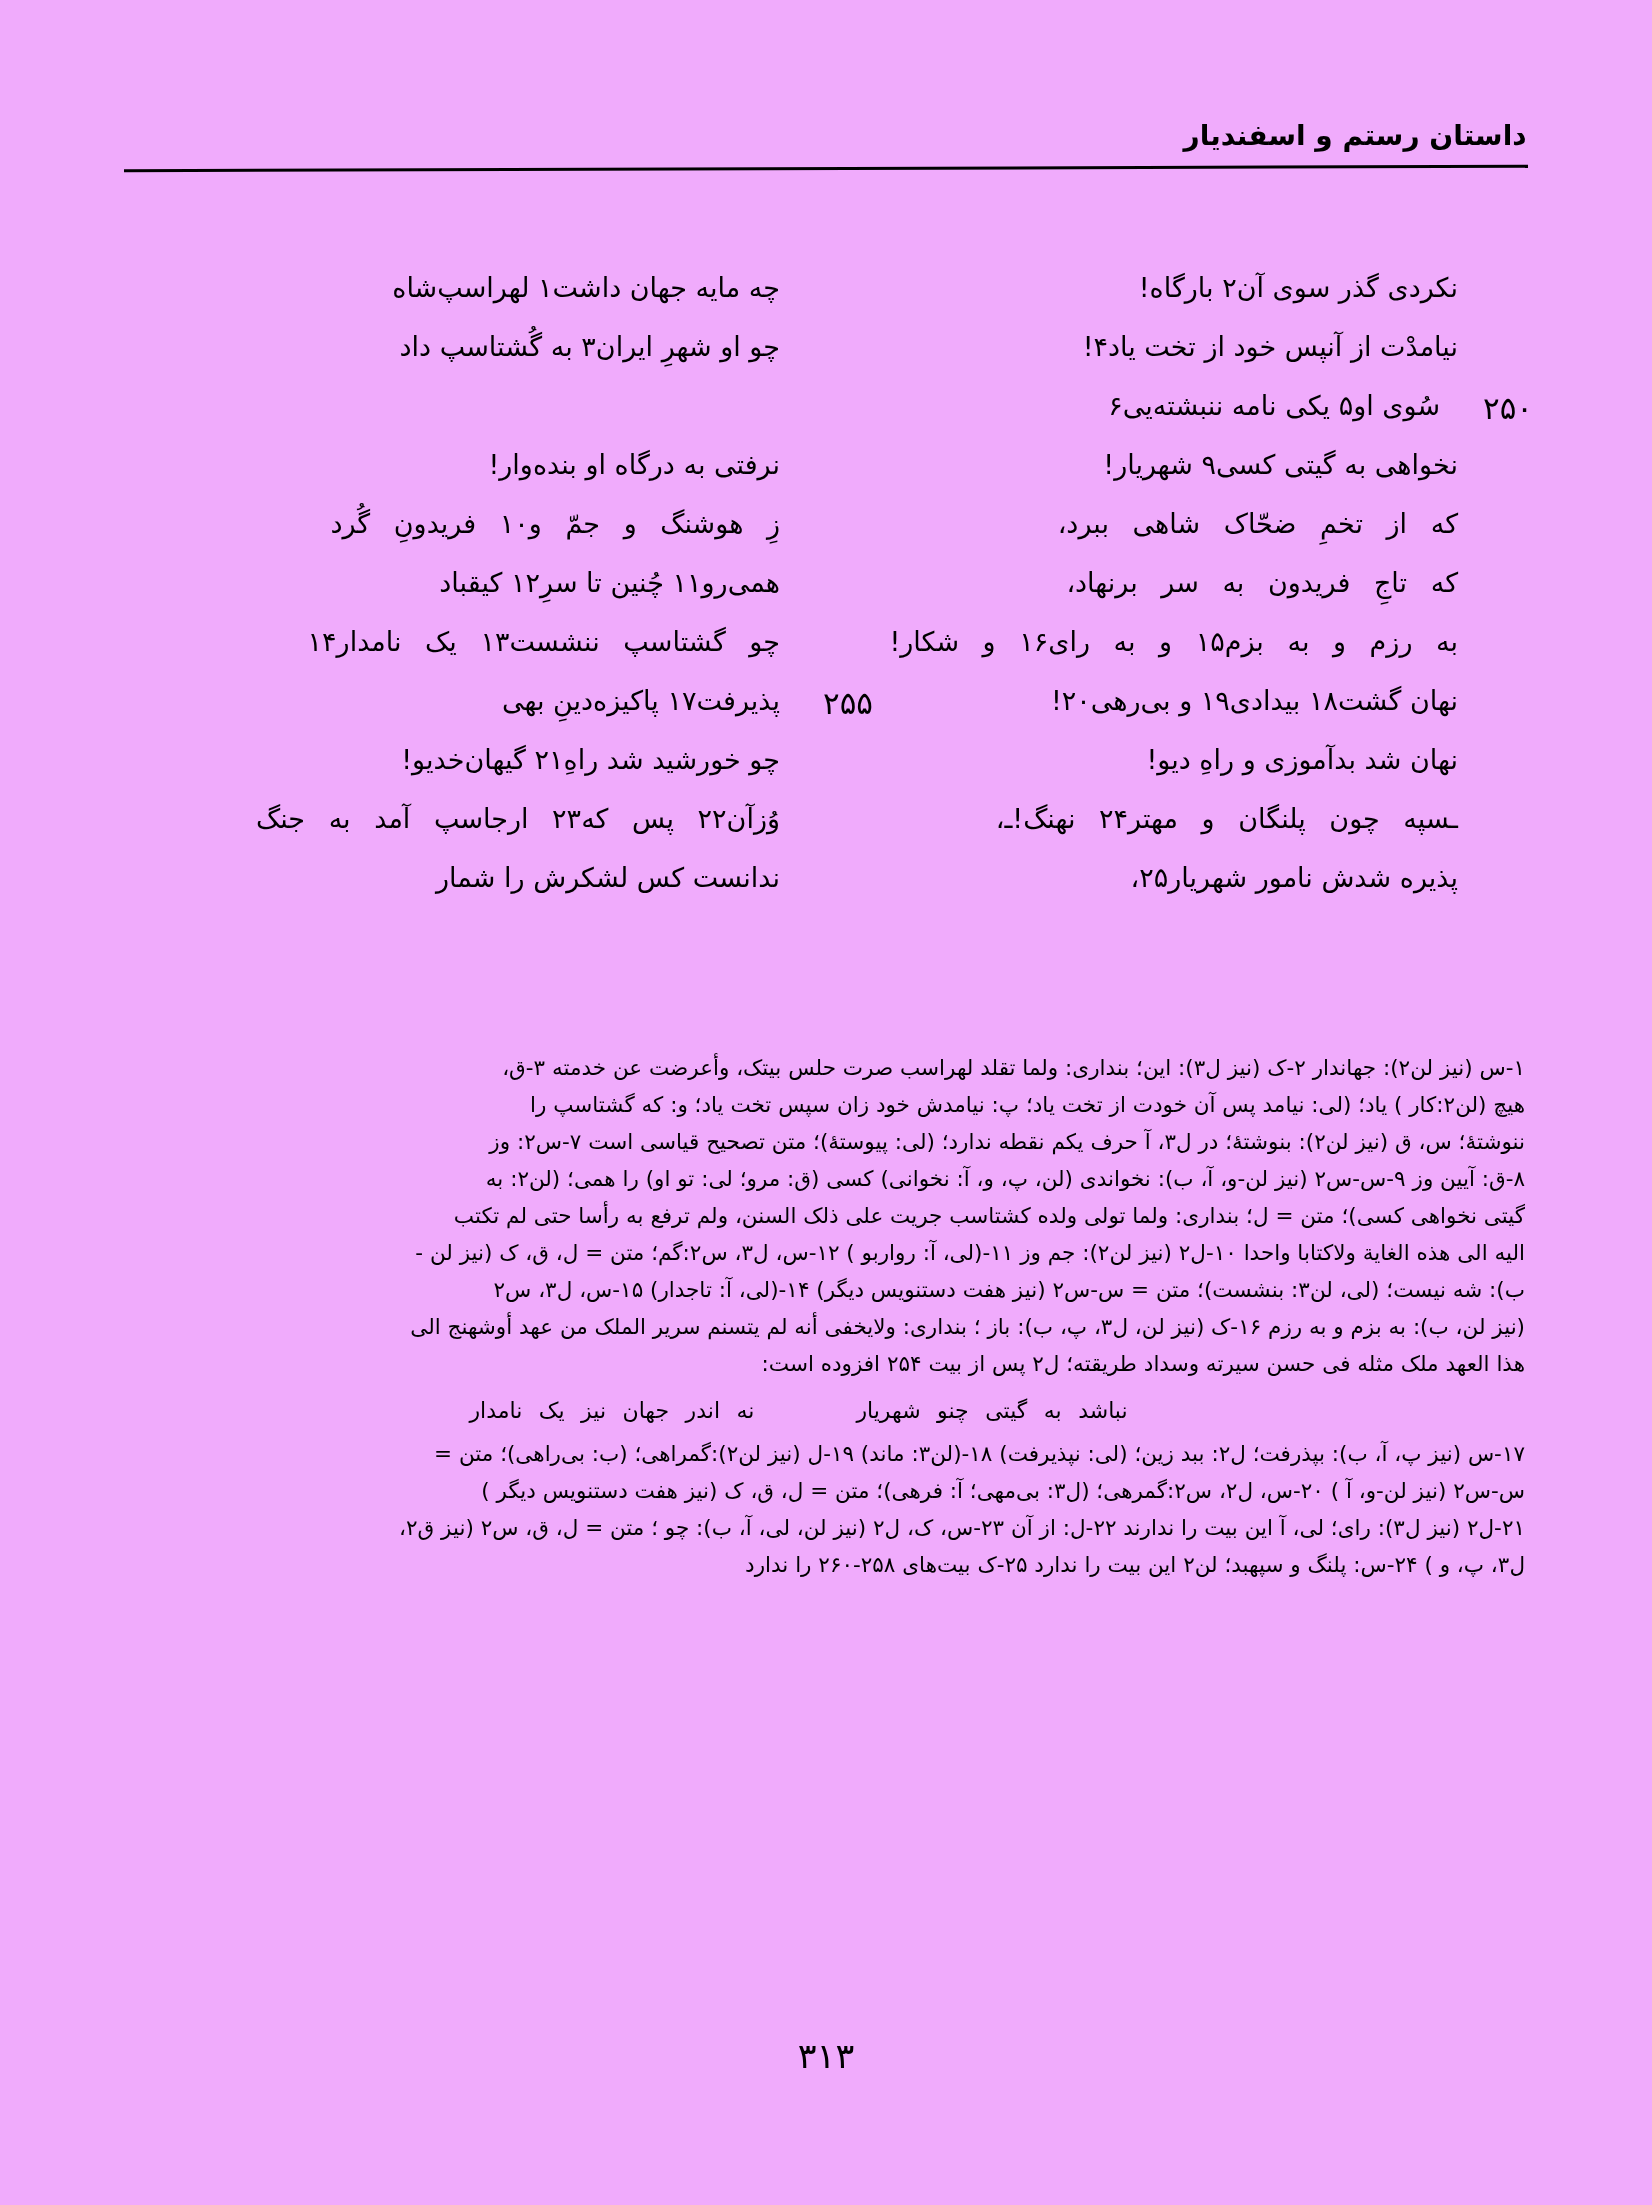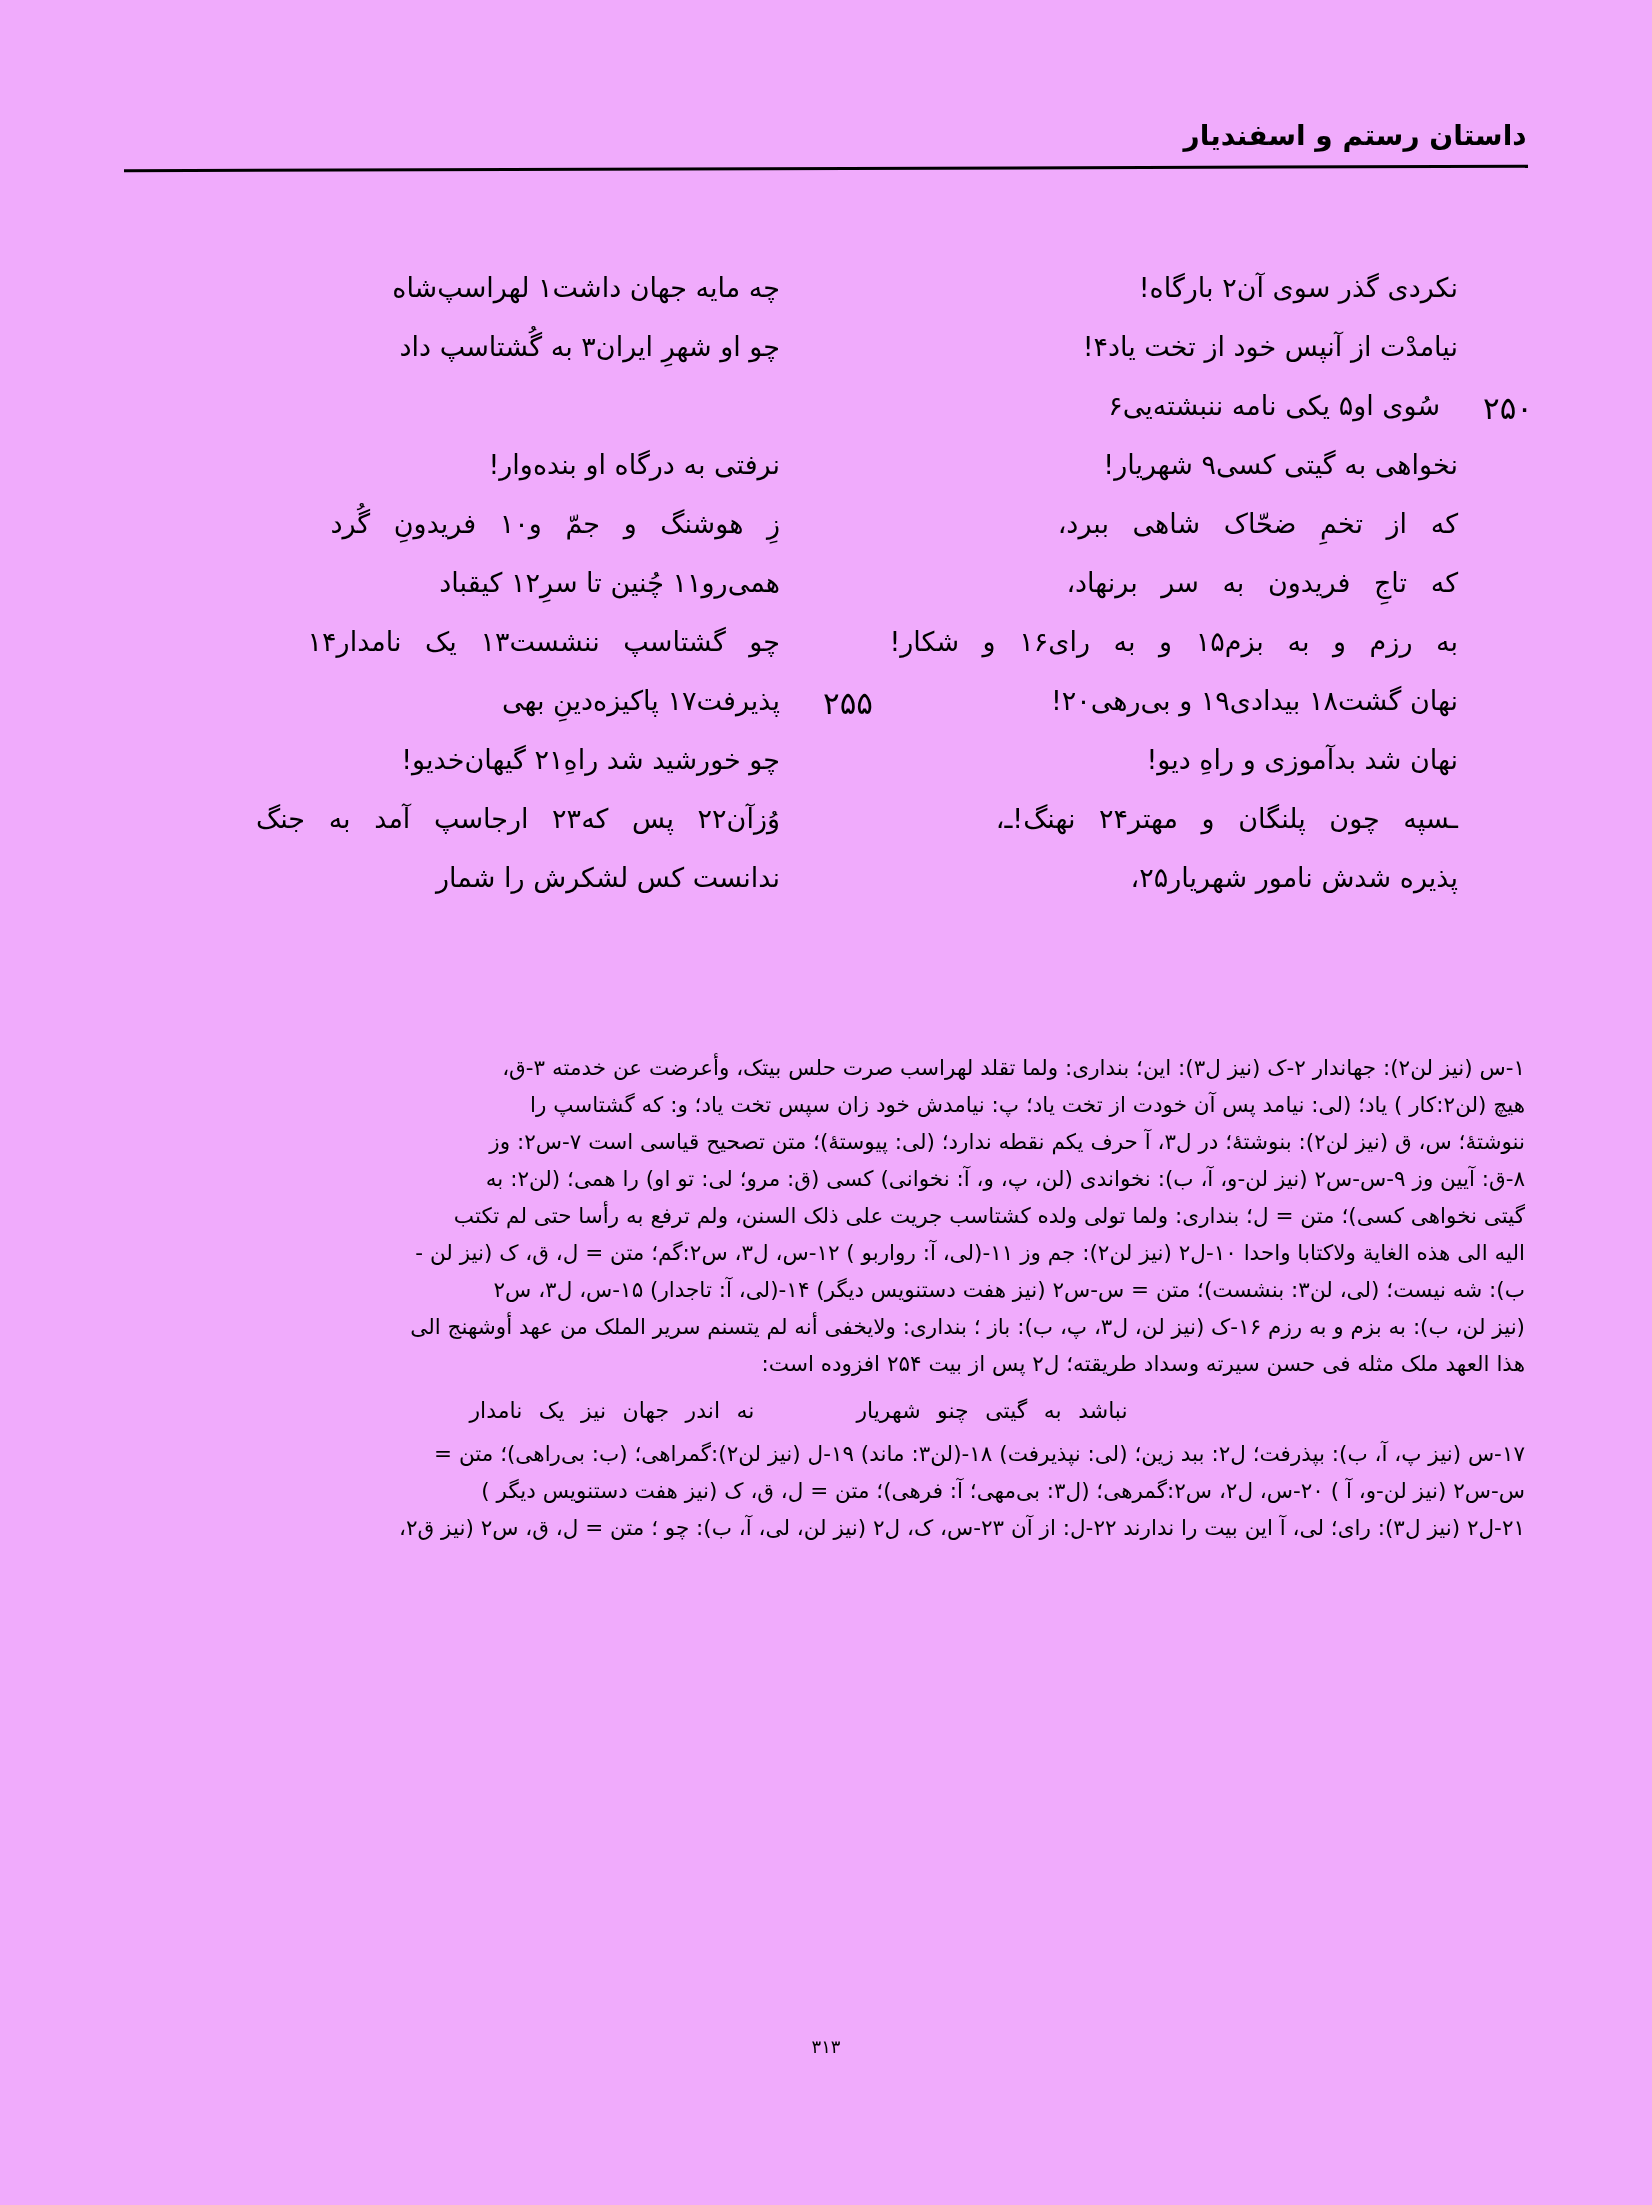--- a/index.html
+++ b/index.html
@@ -136,21 +136,21 @@
     word-spacing: 9.5px;
   }
 
   
   .folio {
     position: absolute;
     top: 2036px;
     left: 0;
     right: 0;
     text-align: center;
-    font-size: 18px;
+    font-size: 35px;
   }
 </style>
 </head>
 <body>
 
 <div class="page">
 
   <div class="runhead-wrap">
     <div class="runhead-title">داستان رستم و اسفندیار</div>
     <div class="runhead-rule"></div>
@@ -279,18 +279,19 @@
     <div class="app-line">هذا العهد ملک مثله فی حسن سیرته وسداد طریقته؛ ل۲ پس از بیت ۲۵۴ افزوده است:</div>
 
     <div class="app-inserted">
       <span class="ins-h">نباشد به گیتی چنو شهریار</span>
       <span class="ins-h">نه اندر جهان نیز یک نامدار</span>
     </div>
 
     <div class="app-line">۱۷-س (نیز پ، آ، ب): بپذرفت؛ ل۲: ببد زین؛ (لی: نپذیرفت)  ۱۸-(لن۳: ماند)  ۱۹-ل (نیز لن۲):گمراهی؛ (ب: بی‌راهی)؛ متن =</div>
     <div class="app-line">س-س۲ (نیز لن-و، آ )  ۲۰-س، ل۲، س۲:گمرهی؛ (ل۳: بی‌مهی؛ آ: فرهی)؛ متن = ل، ق، ک (نیز هفت دستنویس دیگر )</div>
     <div class="app-line">۲۱-ل۲ (نیز ل۳): رای؛ لی، آ این بیت را ندارند  ۲۲-ل: از آن  ۲۳-س، ک، ل۲ (نیز لن، لی، آ، ب): چو ؛ متن = ل، ق، س۲ (نیز ق۲،</div>
+    <div class="app-line">ل۳، پ، و )  ۲۴-س: پلنگ و سپهبد؛ لن۲ این بیت را ندارد  ۲۵-ک بیت‌های ۲۵۸-۲۶۰ را ندارد</div>
   </div>
 
   <div class="folio">۳۱۳</div>
 
 </div>
 
 
 </body></html>

